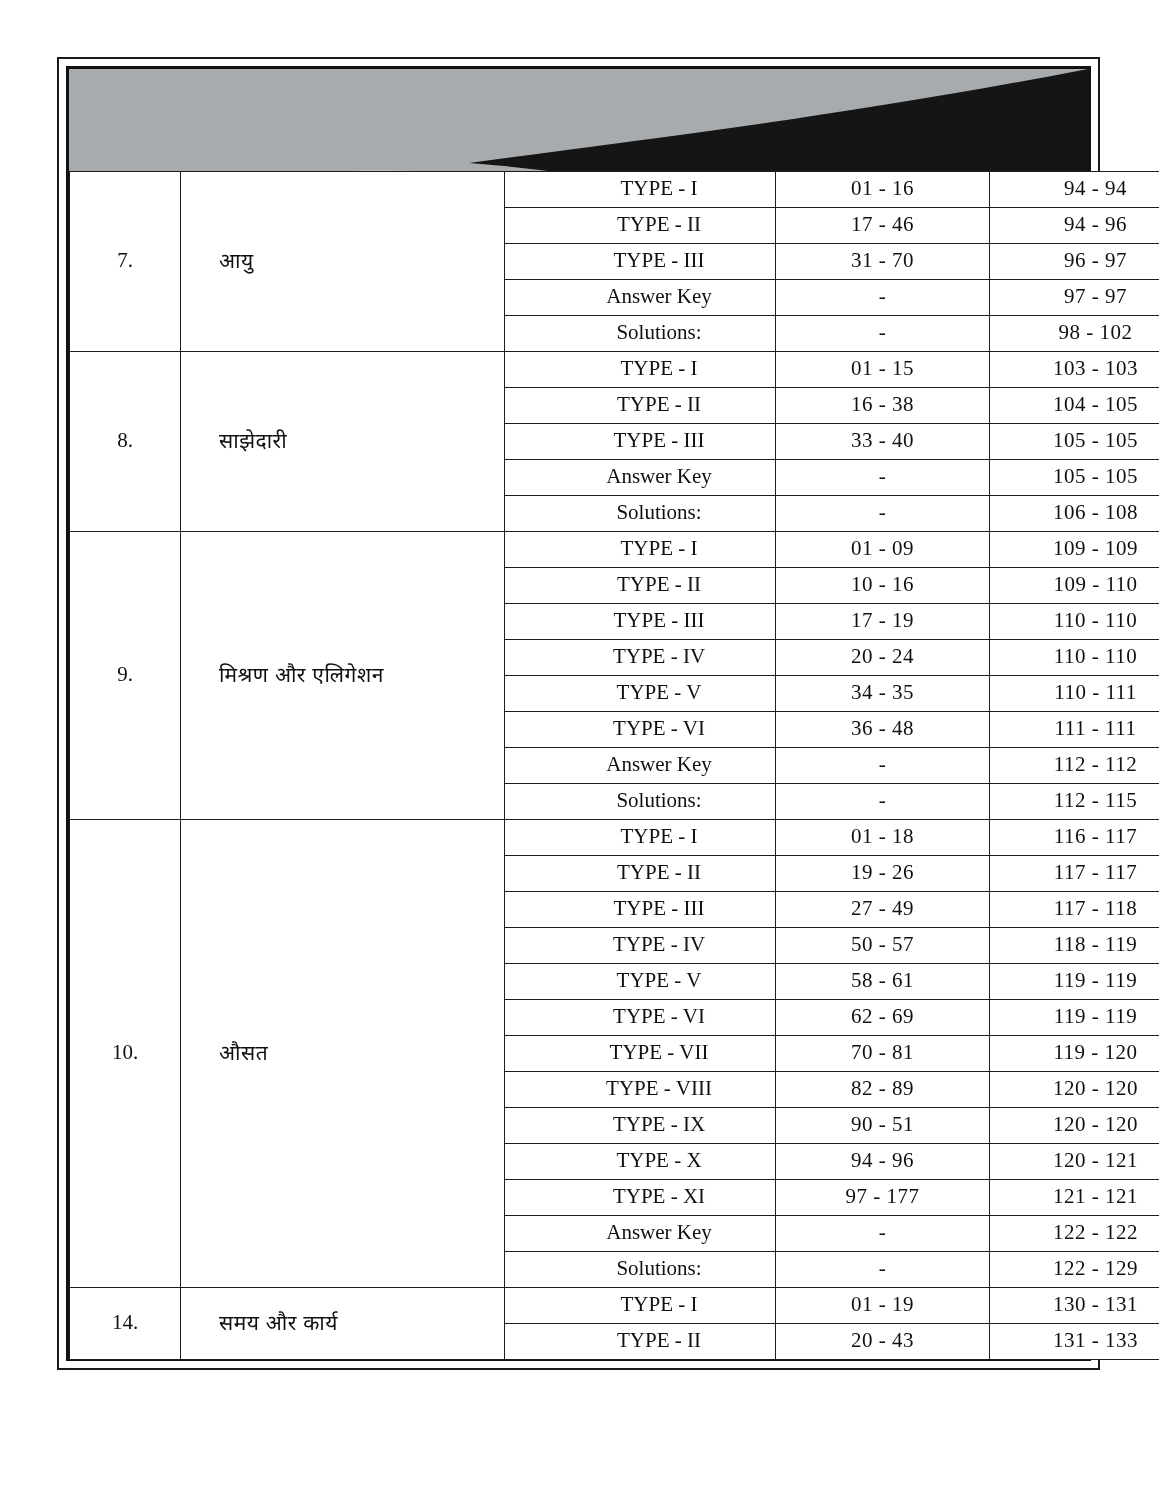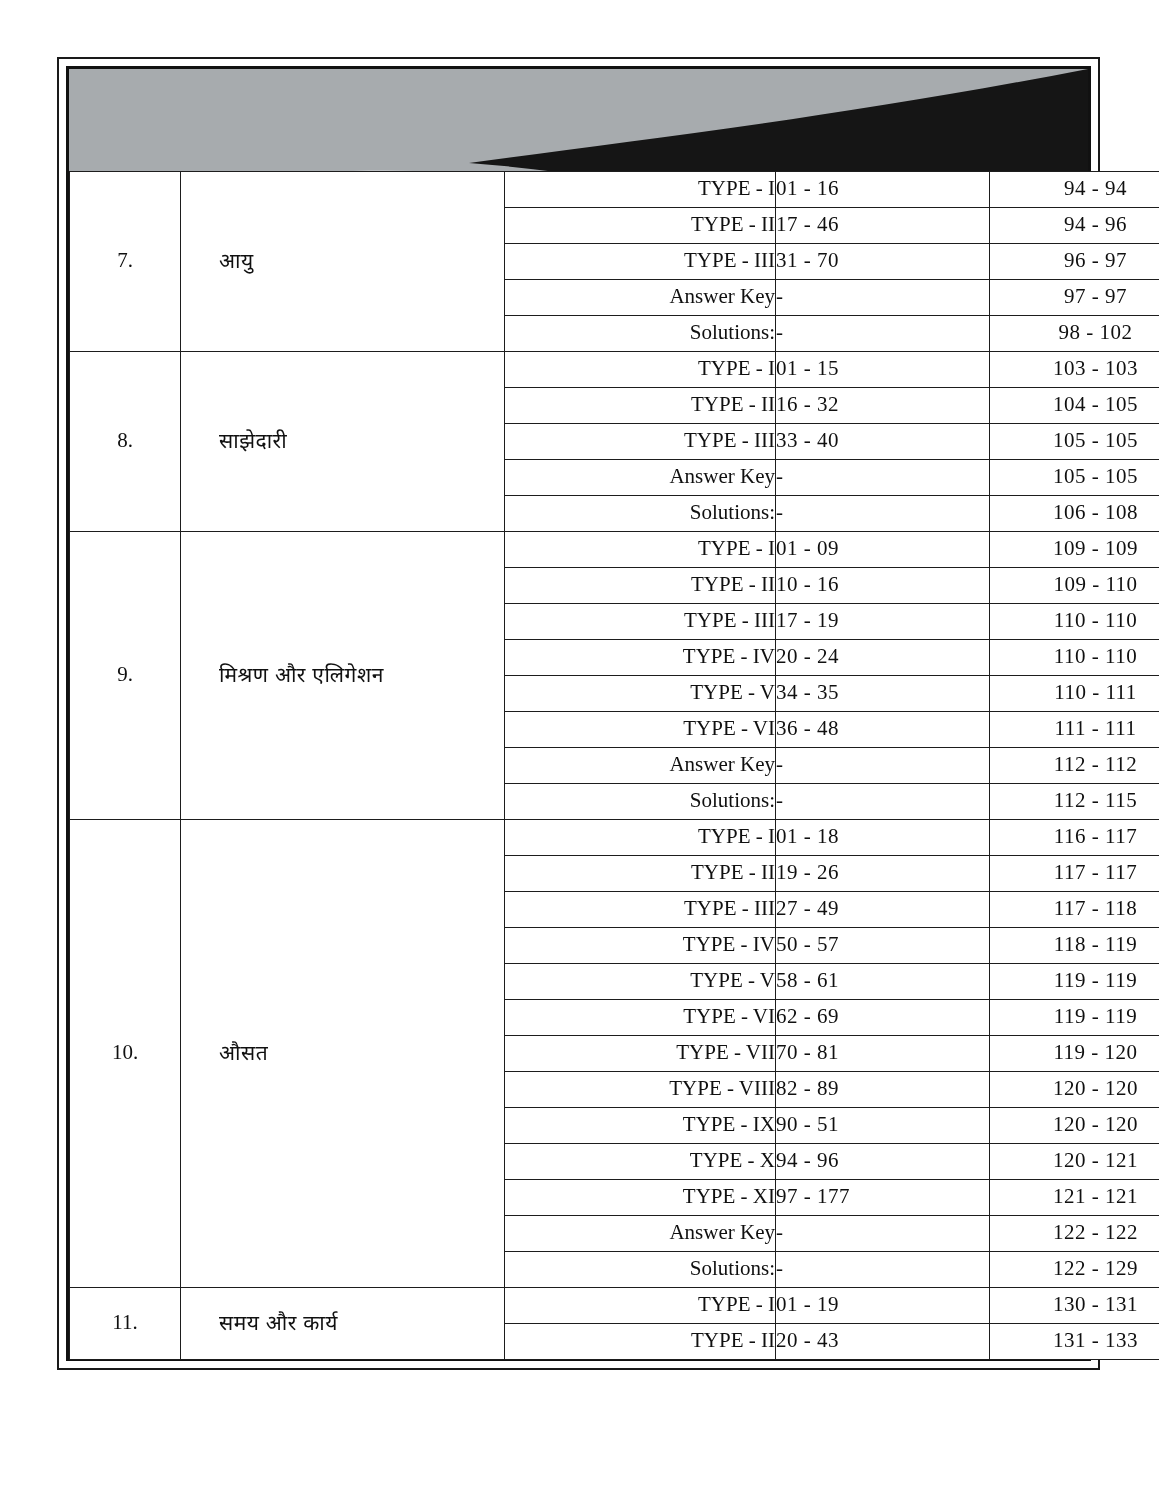--- a/index.html
+++ b/index.html
@@ -70,22 +70,22 @@
     height: 33px;
     padding: 0 0 2px 0;
     font-size: 21px;
     line-height: 1;
     color: #101010;
     vertical-align: middle;
     background: #ffffff;
   }
   .c-sn    { width: 110px; text-align: center; }
   .c-topic { width: 285px; text-align: left; padding-left: 38px !important; }
-  .c-type  { width: 232px; text-align: right; padding-left: 38px !important; }
-  .c-qno   { width: 213px; }
+  .c-type  { width: 232px; text-align: center; padding-left: 38px !important; }
+  .c-qno   { width: 213px; text-align: center; }
   .c-pg    { width: 179px; text-align: center; padding-left: 16px !important; }
 
   .c-sn, .c-topic { border-top: none; border-bottom: none; }
   tr.group-start > td.c-sn,
   tr.group-start > td.c-topic { border-top: 1.6px solid #1d1d1d; }
 
   .hindi {
     font-family: "Liberation Sans", "DejaVu Sans", sans-serif;
     font-size: 20px;
     letter-spacing: 0.5px;
@@ -153,21 +153,21 @@
 
         <tr class="group-start">
           <td class="c-sn sn" rowspan="5">8.</td>
           <td class="c-topic hindi" rowspan="5">साझेदारी</td>
           <td class="c-type">TYPE - I</td>
           <td class="c-qno mono-ish">01  -  15</td>
           <td class="c-pg mono-ish">103 - 103</td>
         </tr>
         <tr>
           <td class="c-type">TYPE - II</td>
-          <td class="c-qno mono-ish">16  -  32</td>
+          <td class="c-qno mono-ish">16  -  38</td>
           <td class="c-pg mono-ish">104 - 105</td>
         </tr>
         <tr>
           <td class="c-type">TYPE - III</td>
           <td class="c-qno mono-ish">33  -  40</td>
           <td class="c-pg mono-ish">105 - 105</td>
         </tr>
         <tr>
           <td class="c-type">Answer Key</td>
           <td class="c-qno mono-ish">-</td>
@@ -284,21 +284,21 @@
           <td class="c-qno mono-ish">-</td>
           <td class="c-pg mono-ish">122 - 122</td>
         </tr>
         <tr class="group-end">
           <td class="c-type">Solutions:</td>
           <td class="c-qno mono-ish">-</td>
           <td class="c-pg mono-ish">122 - 129</td>
         </tr>
 
         <tr class="group-start">
-          <td class="c-sn sn" rowspan="2">11.</td>
+          <td class="c-sn sn" rowspan="2">14.</td>
           <td class="c-topic hindi" rowspan="2">समय और कार्य</td>
           <td class="c-type">TYPE - I</td>
           <td class="c-qno mono-ish">01  -  19</td>
           <td class="c-pg mono-ish">130 - 131</td>
         </tr>
         <tr class="group-end">
           <td class="c-type">TYPE - II</td>
           <td class="c-qno mono-ish">20  -  43</td>
           <td class="c-pg mono-ish">131 - 133</td>
         </tr>

